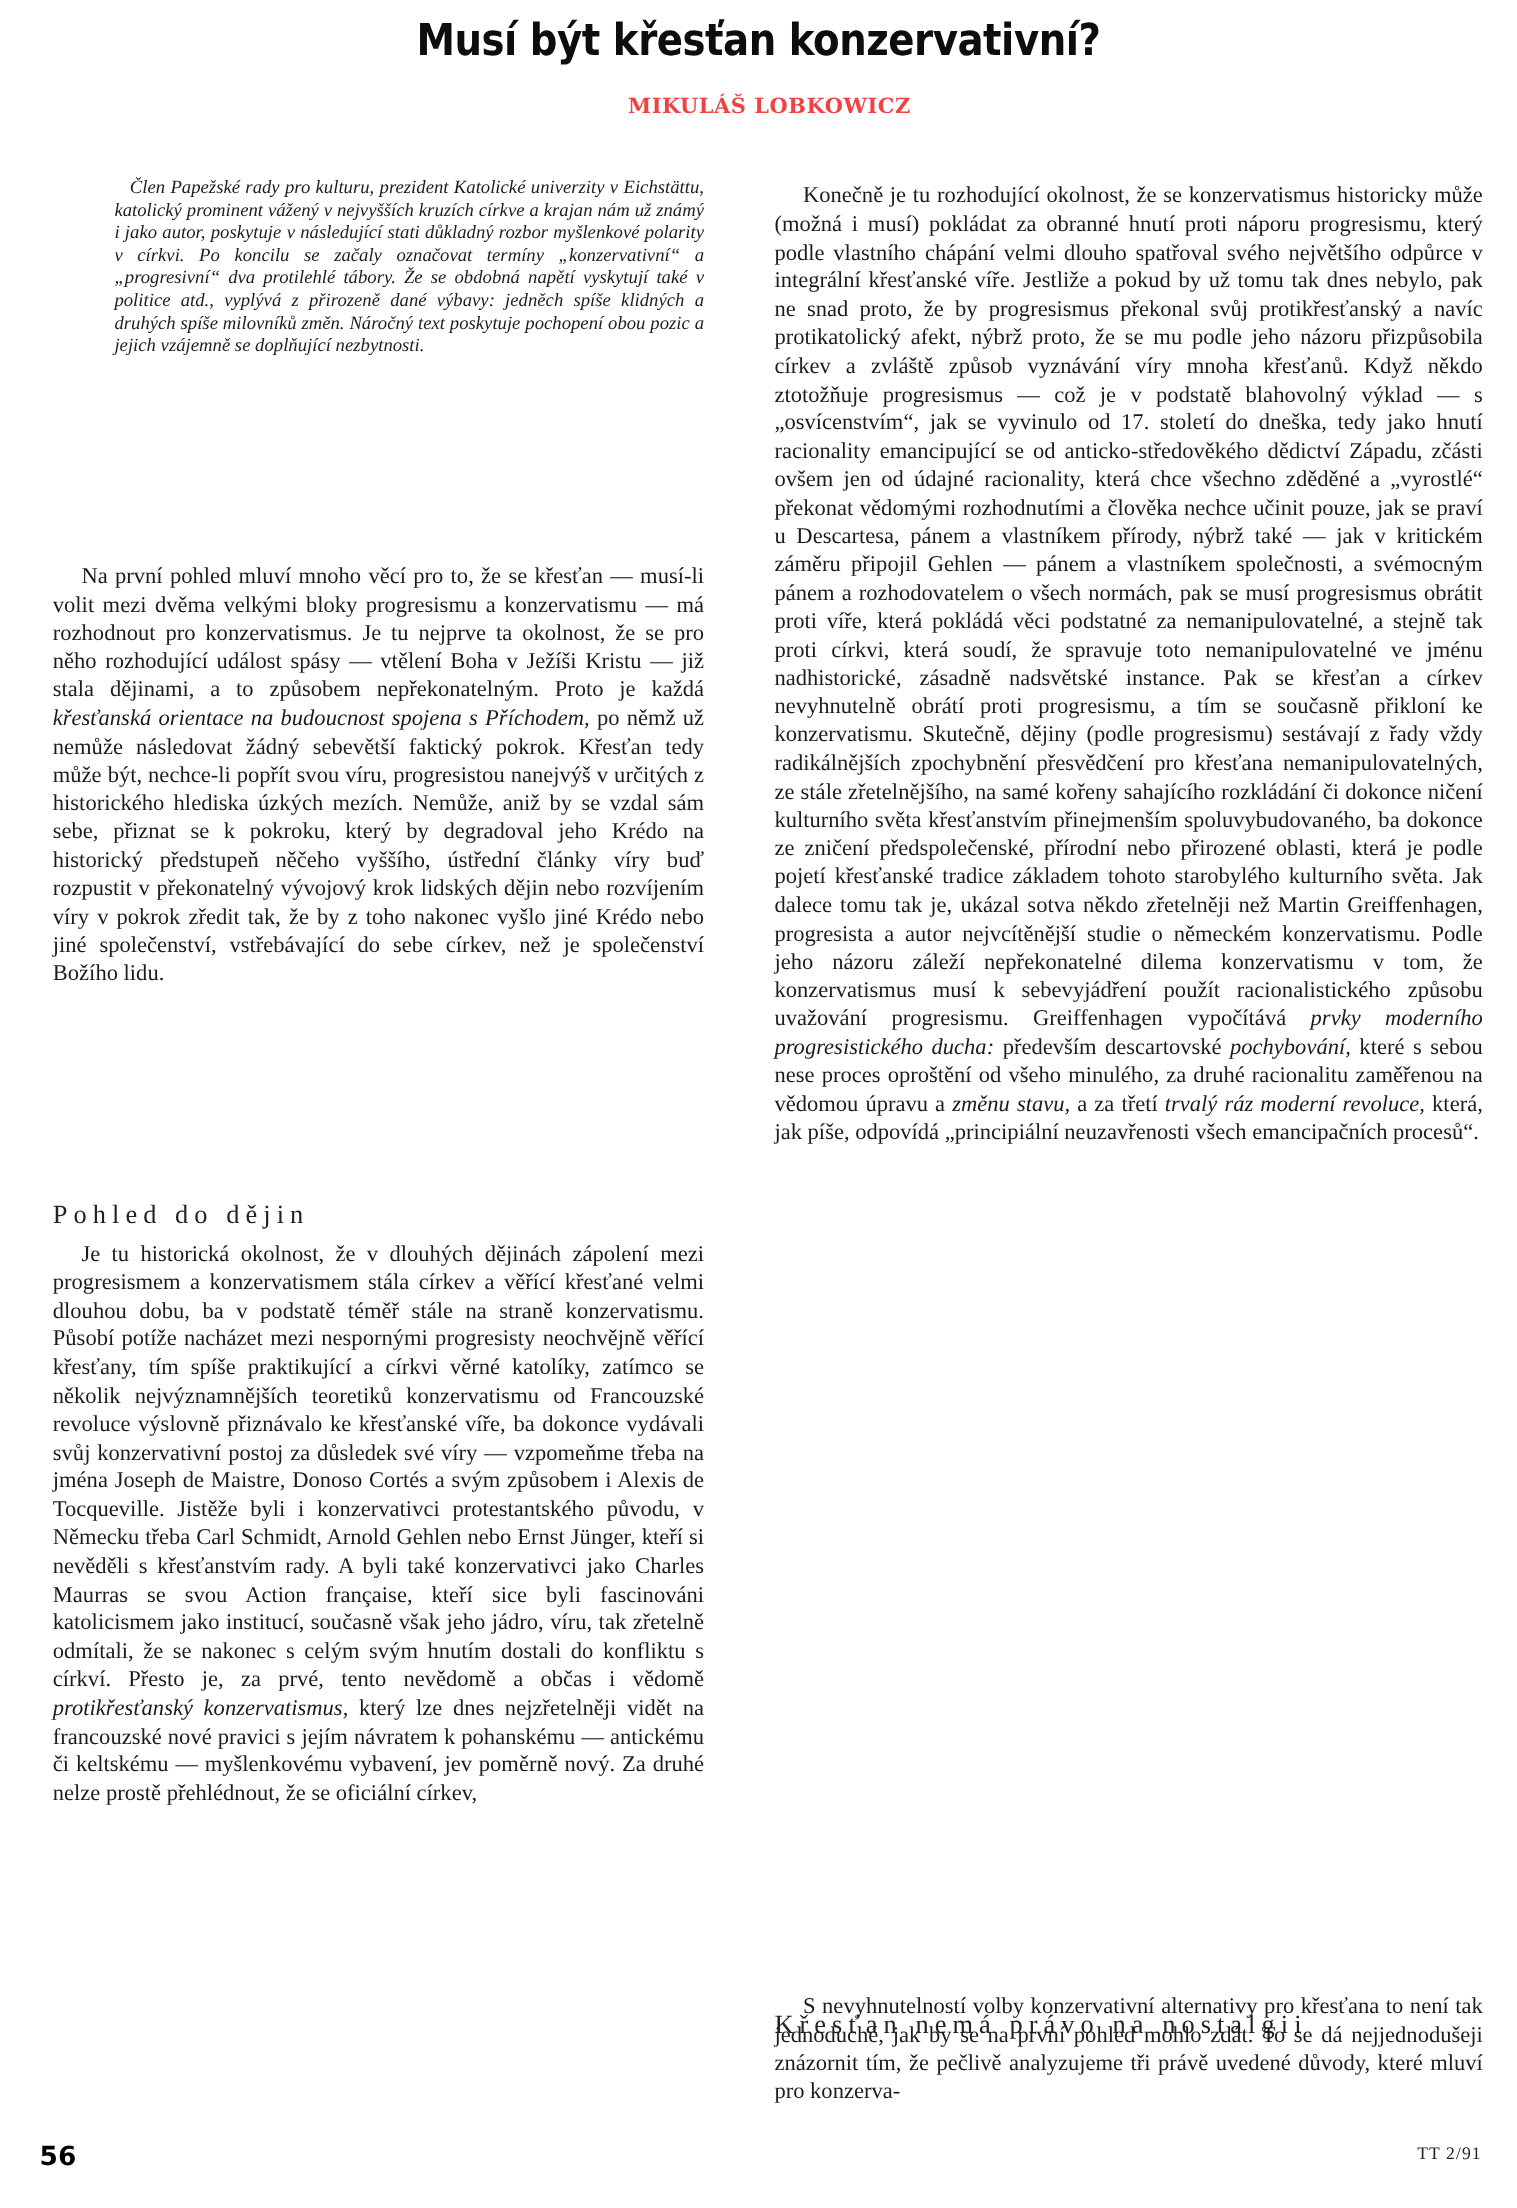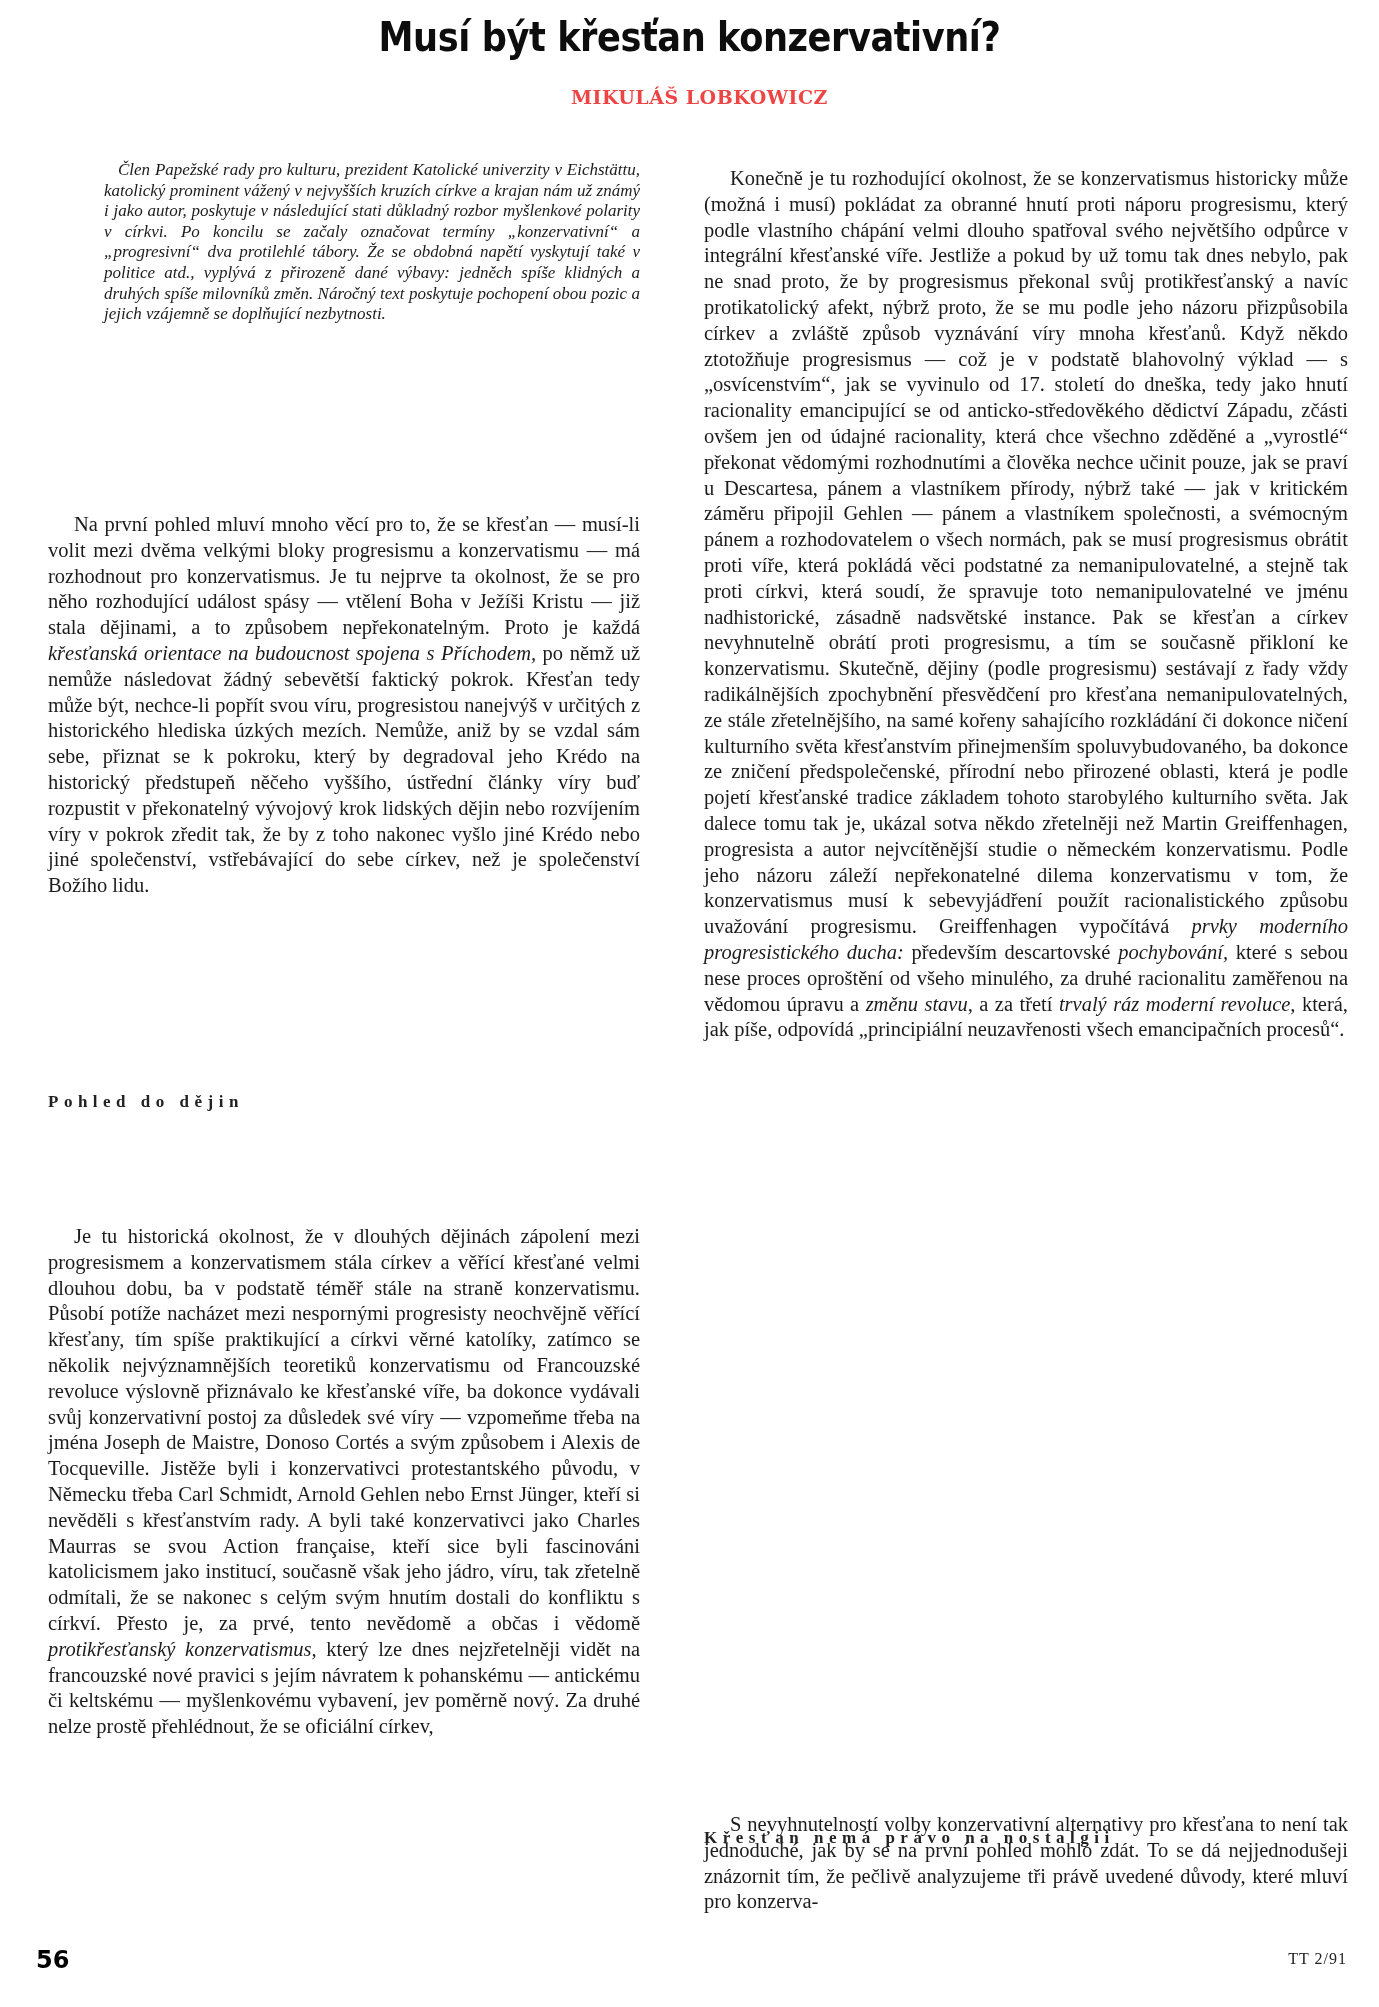--- a/index.html
+++ b/index.html
@@ -20,26 +20,26 @@
     line-height: 20.6px; text-align: justify; color: #1c1c1c;
   }
   .lead p { margin: 0; text-indent: 14px; }
   .body-text {
     font-family: "Liberation Serif", serif; font-size: 20.5px; line-height: 25.8px;
     text-align: justify; color: #1b1b1b;
   }
   .body-text p { margin: 0; text-indent: 26px; hyphens: manual; }
   .body-text em { font-style: italic; }
   .section-heading {
-    font-family: "Liberation Serif", serif; font-size: 17px; letter-spacing: 5.5px;
-    color: #222; margin: 0; font-weight: bold;
+    font-family: "Liberation Serif", serif; font-size: 24px; letter-spacing: 5.5px;
+    color: #222; margin: 0;
   }
   .left-body1 { position: absolute; left: 48px; top: 512px; width: 592px; }
   .left-heading1 { position: absolute; left: 48px; top: 1092px; }
-  .left-body2 { position: absolute; left: 48px; top: 1224px; width: 592px; }
+  .left-body2 { position: absolute; left: 48px; top: 1128px; width: 592px; }
   .right-body1 { position: absolute; left: 704px; top: 160px; width: 644px; }
   .right-heading2 { position: absolute; left: 704px; top: 1828px; }
   .right-body2 { position: absolute; left: 704px; top: 1812px; width: 644px; }
   .page-number {
     position: absolute; left: 36px; top: 1946px;
     font-family: "DejaVu Sans", sans-serif; font-weight: bold; font-size: 24px; color: #000000;
   }
   .issue {
     position: absolute; right: 32px; top: 1950px;
     font-family: "Liberation Serif", serif; font-size: 16px; color: #222; letter-spacing: 1px;

